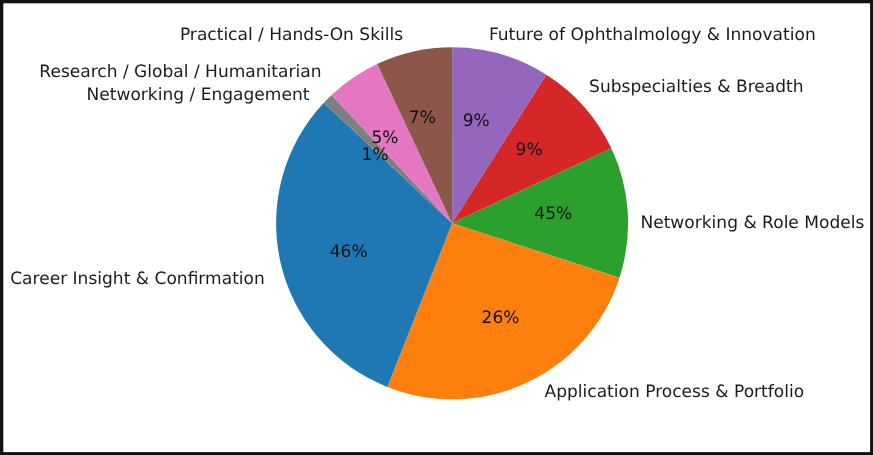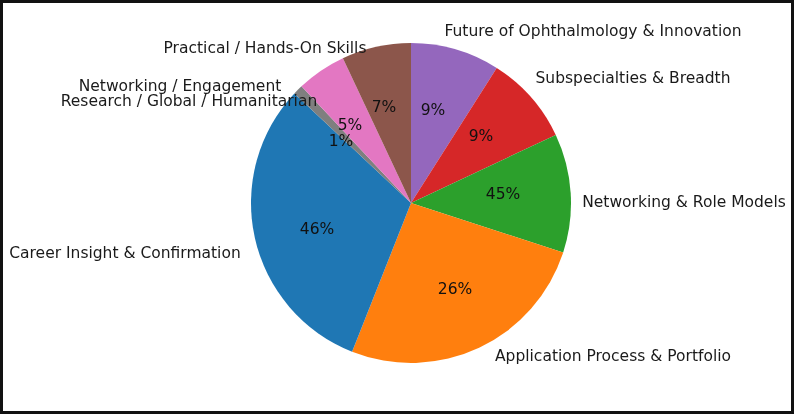--- a/index.html
+++ b/index.html
@@ -79,17 +79,17 @@
         <div class="pct-label" style="left: 347px; top: 122px;">5%</div>
         <div class="pct-label" style="left: 381px; top: 104px;">7%</div>
       </div>
     <div id="label-layer">
         <div class="wedge-label" style="left: 590px; top: 29px;">Future of Ophthalmology &amp; Innovation</div>
         <div class="wedge-label" style="left: 630px; top: 76px;">Subspecialties &amp; Breadth</div>
         <div class="wedge-label" style="left: 681px; top: 200px;">Networking &amp; Role Models</div>
         <div class="wedge-label" style="left: 610px; top: 354px;">Application Process &amp; Portfolio</div>
         <div class="wedge-label" style="left: 122px; top: 251px;">Career Insight &amp; Confirmation</div>
         <div class="wedge-label" style="left: 177px; top: 84px;">Networking / Engagement</div>
-        <div class="wedge-label" style="left: 186px; top: 63px; margin-top: 36px;">Research / Global / Humanitarian</div>
-        <div class="wedge-label" style="left: 262px; top: 46px;">Practical / Hands-On Skills</div>
+        <div class="wedge-label" style="left: 161px; top: 63px;">Research / Global / Humanitarian</div>
+        <div class="wedge-label" style="left: 262px; top: 29px;">Practical / Hands-On Skills</div>
       </div>
   </div>
 </div>
 
 </body></html>

